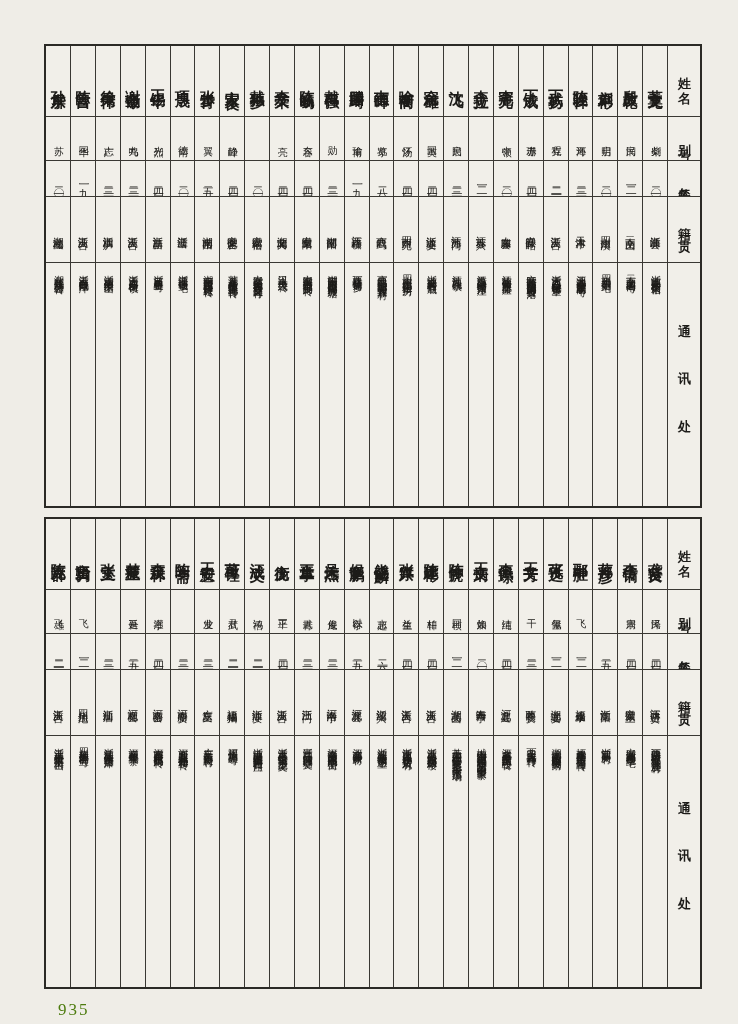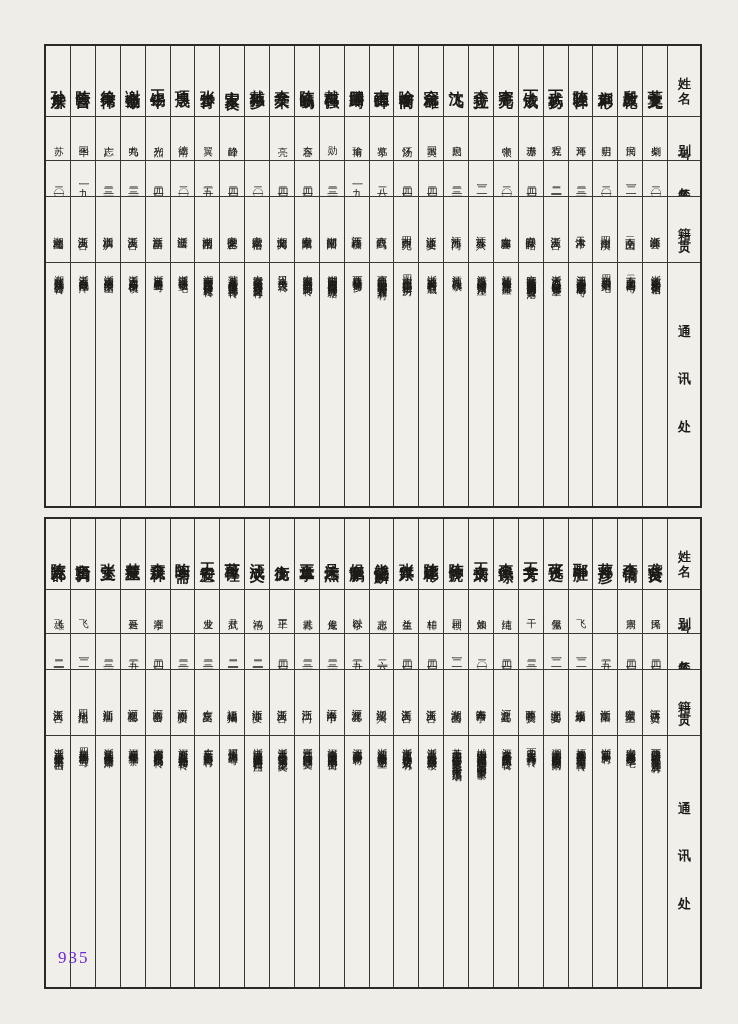--- a/index.html
+++ b/index.html
@@ -39,22 +39,22 @@
   .c-addr .vtxt{font-size:10px;letter-spacing:1px;}
   
   .h-cell .vtxt{font-weight:bold;font-size:13px;}
   .h-name .vtxt{letter-spacing:14px;}
   .h-alias .vtxt{letter-spacing:5px;}
   .h-age .vtxt{letter-spacing:2px;font-size:12px;}
   .h-native .vtxt{letter-spacing:12px;}
   .h-addr .vtxt{letter-spacing:48px;}
   .h-cell.c-addr{align-items:center;padding-top:0;}
   #page-number{
-    position:absolute;left:58px;top:948px;
-    font-size:17px;letter-spacing:2px;color:#6d28d9;
+    position:absolute;left:58px;top:1000px;
+    font-size:17px;letter-spacing:2px;color:#4d7c0f;
   }
 </style>
 </head>
 <body>
 
 <div id="band-top" class="band">
     <div class="col header-col">
       <div class="cell h-cell c-name h-name">
         <div class="vtxt">姓名</div>
       </div>

